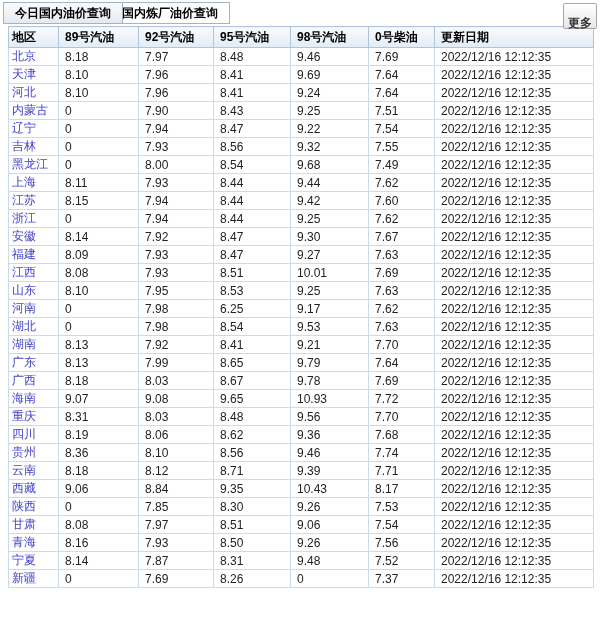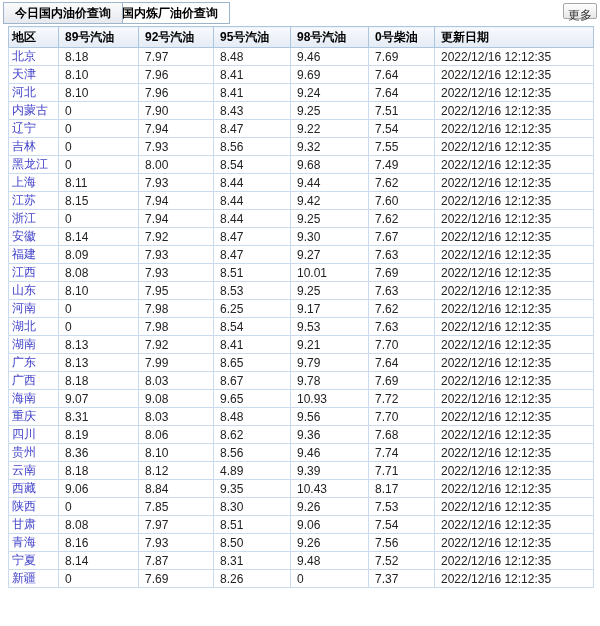--- a/index.html
+++ b/index.html
@@ -15,23 +15,23 @@
   .tab {
     position:absolute; top:2px; height:22px; line-height:20px;
     padding:0 11px; border:1px solid #9db4cb;
     font-weight:bold; font-size:12px; color:#000;
     cursor:pointer; white-space:nowrap;
   }
   .tab-active  { left:3px;   background:linear-gradient(#fbfbfc,#e5e9ef); }
   .tab-inactive{ left:110px; background:#ffffff; }
   .more-btn {
     position:absolute; top:3px; right:3px; height:16px; line-height:14px;
-    padding:4px 4px; border:1px solid #a6a6a6; border-radius:2px;
+    padding:12px 4px; border:1px solid #a6a6a6; border-radius:2px;
     background:linear-gradient(#ffffff,#e7e7e7);
-    font-size:12px; font-weight:normal; color:#333; cursor:pointer;
+    font-size:12px; font-weight:bold; color:#333; cursor:pointer;
   }
   
   table {
     border-collapse:collapse; table-layout:fixed;
     width:585px; margin-left:8px;
     border:1px solid #9fbbd8;
   }
   th {
     background:linear-gradient(#f8fafd,#e3ebf5);
     border:1px solid #aec6dd;
@@ -331,21 +331,21 @@
     <td>9.46</td>
     <td>7.74</td>
     <td>2022/12/16 12:12:35</td>
   </tr>
       <tr>
     <td class="c-region">
       <span>云南</span>
     </td>
     <td>8.18</td>
     <td>8.12</td>
-    <td>4.89</td>
+    <td>8.71</td>
     <td>9.39</td>
     <td>7.71</td>
     <td>2022/12/16 12:12:35</td>
   </tr>
       <tr>
     <td class="c-region">
       <span>西藏</span>
     </td>
     <td>9.06</td>
     <td>8.84</td>

